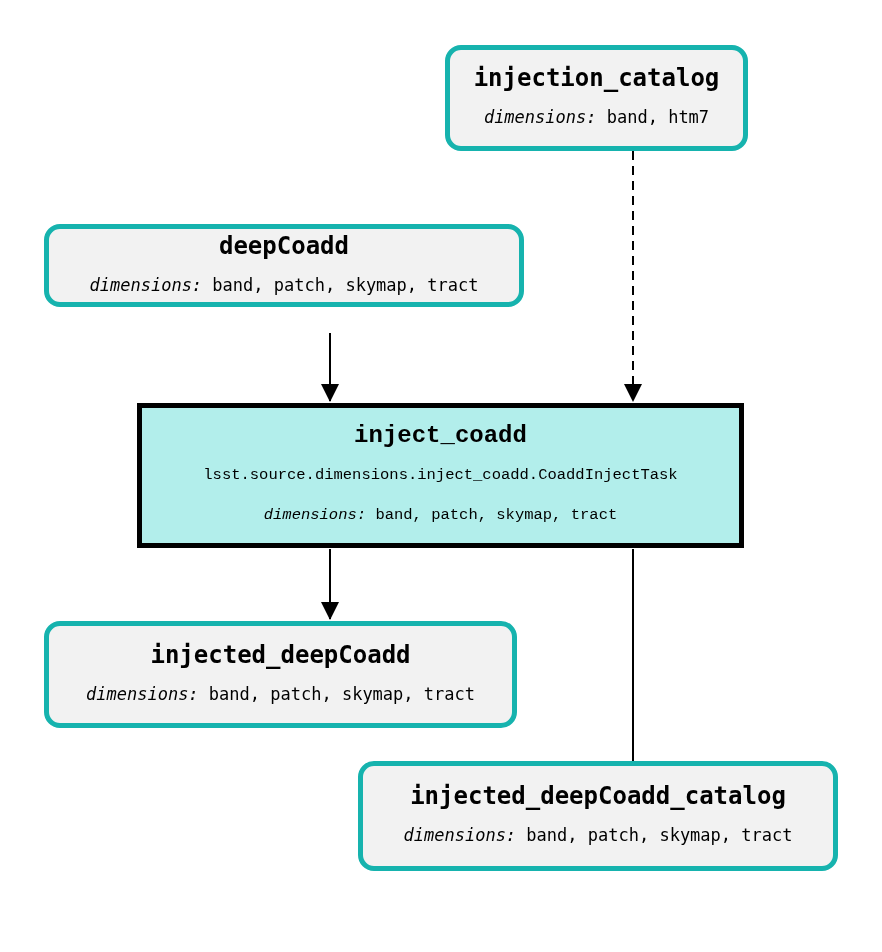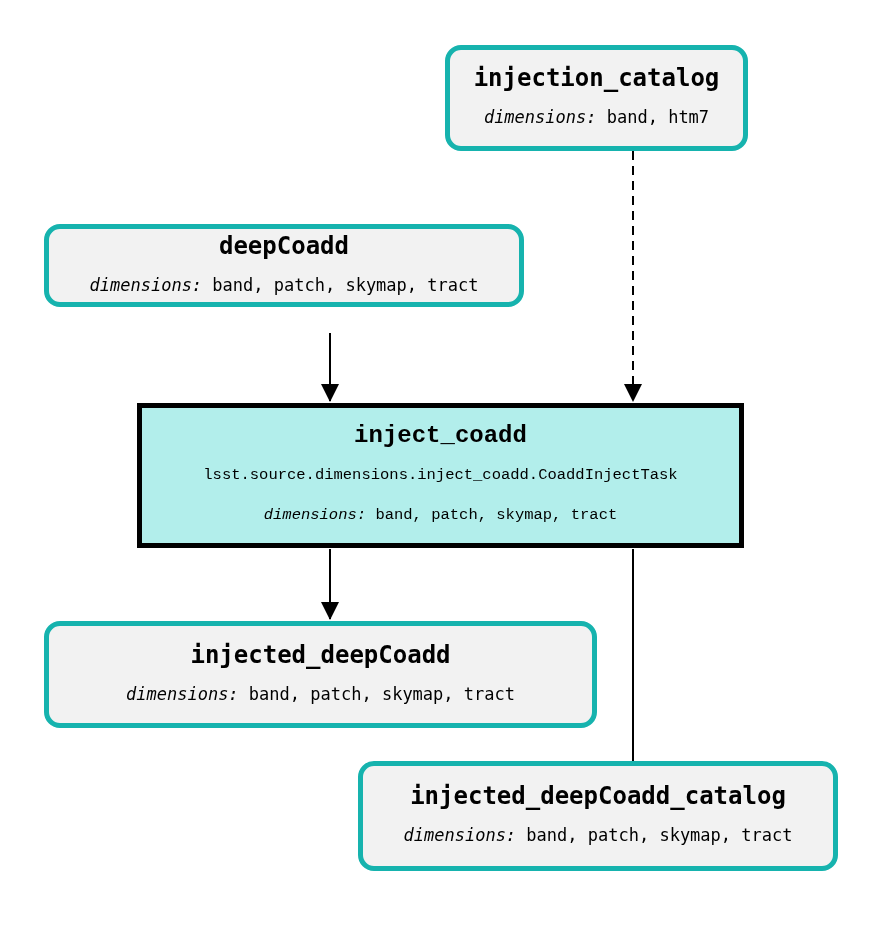--- a/index.html
+++ b/index.html
@@ -70,21 +70,21 @@
     font-size: 15.5px;
     line-height: 40px;
   }
   .dims-label {
     font-style: italic;
   }
   
   #node-injection-catalog        { left: 445px; top: 45px;  width: 303px; height: 106px; }
   #node-deepCoadd                { left: 44px;  top: 224px; width: 480px; height: 83px; }
   #node-inject-coadd             { left: 137px; top: 403px; width: 607px; height: 145px; }
-  #node-injected-deepCoadd       { left: 44px;  top: 621px; width: 553px; height: 107px; }
+  #node-injected-deepCoadd       { left: 44px;  top: 621px; width: 473px; height: 107px; }
   #node-injected-deepCoadd-catalog { left: 358px; top: 761px; width: 480px; height: 110px; }
 </style>
 </head>
 <body>
 
 <div class="canvas">
 
   <svg class="edges-layer" width="882" height="952" viewBox="0 0 882 952" xmlns="http://www.w3.org/2000/svg">
     <defs>
       <marker id="arrowhead" viewBox="0 0 10 10" refX="9.5" refY="5" markerUnits="userSpaceOnUse" markerWidth="22" markerHeight="18" orient="auto">

